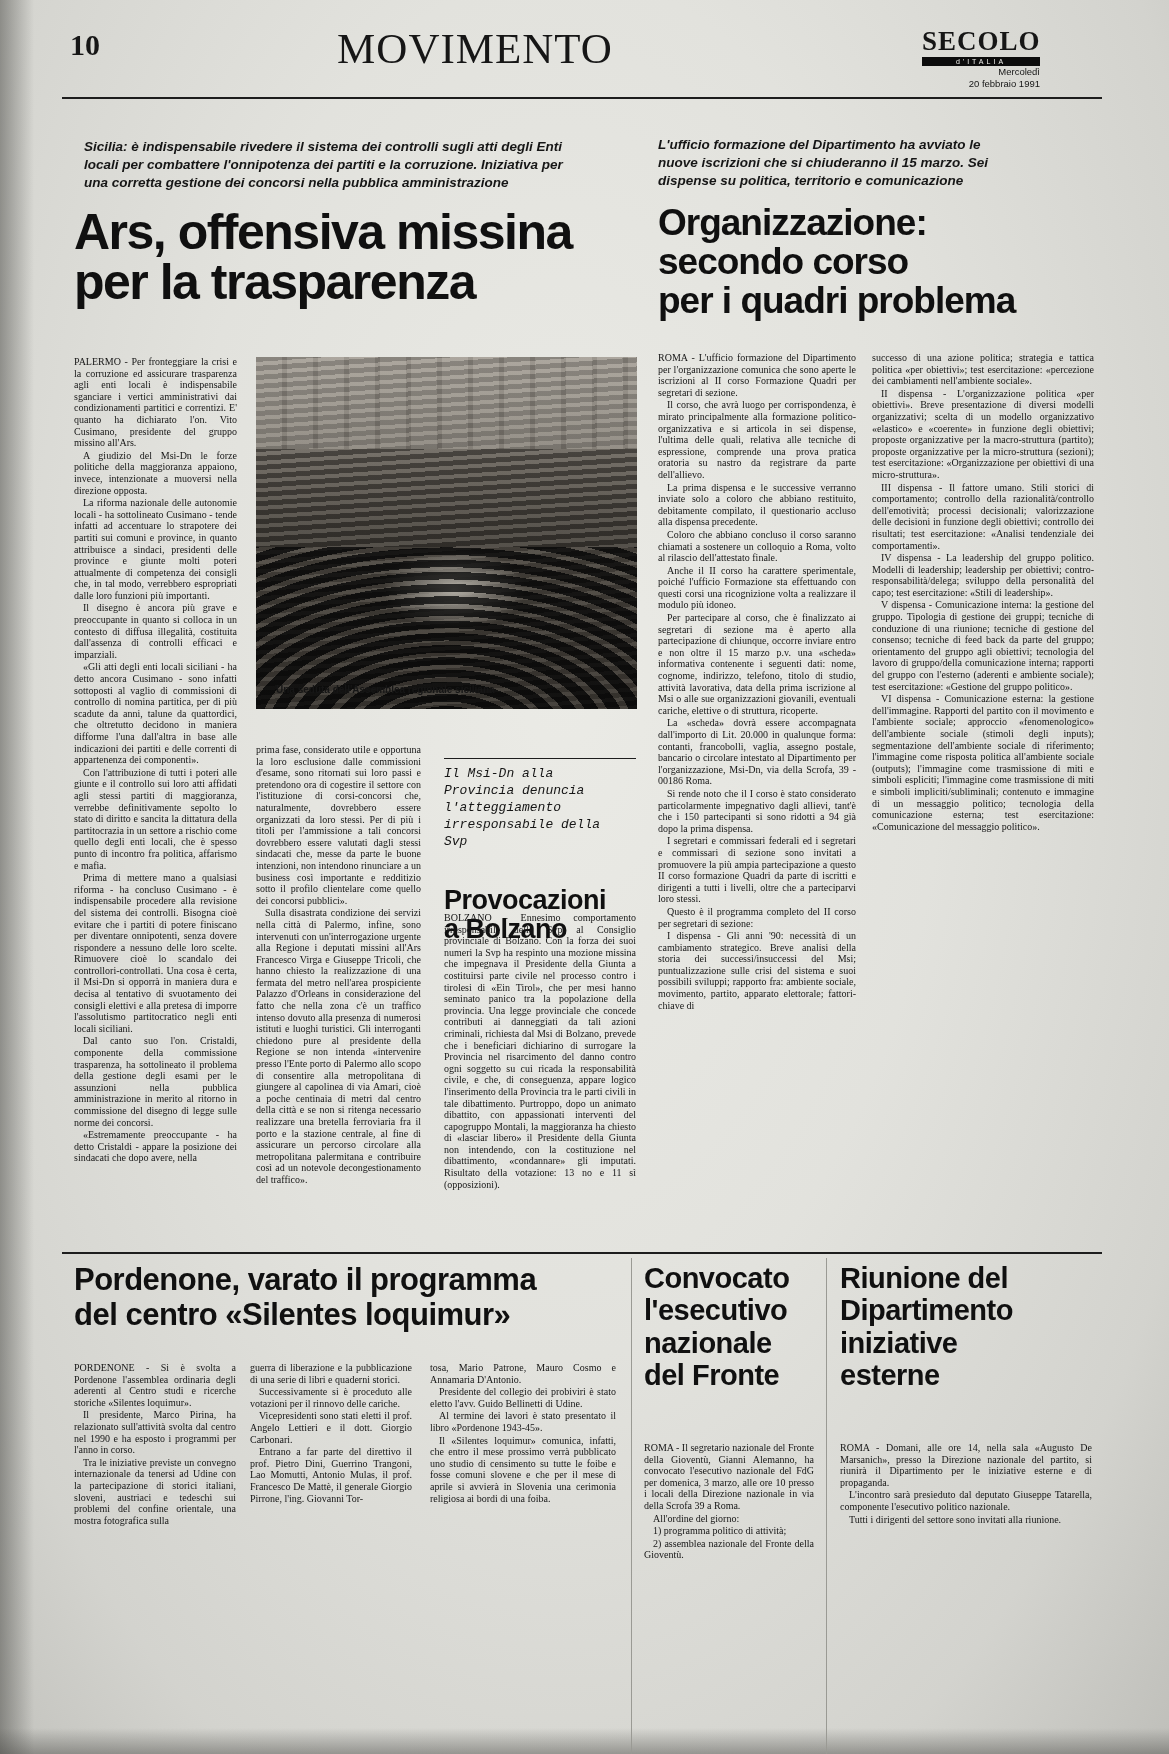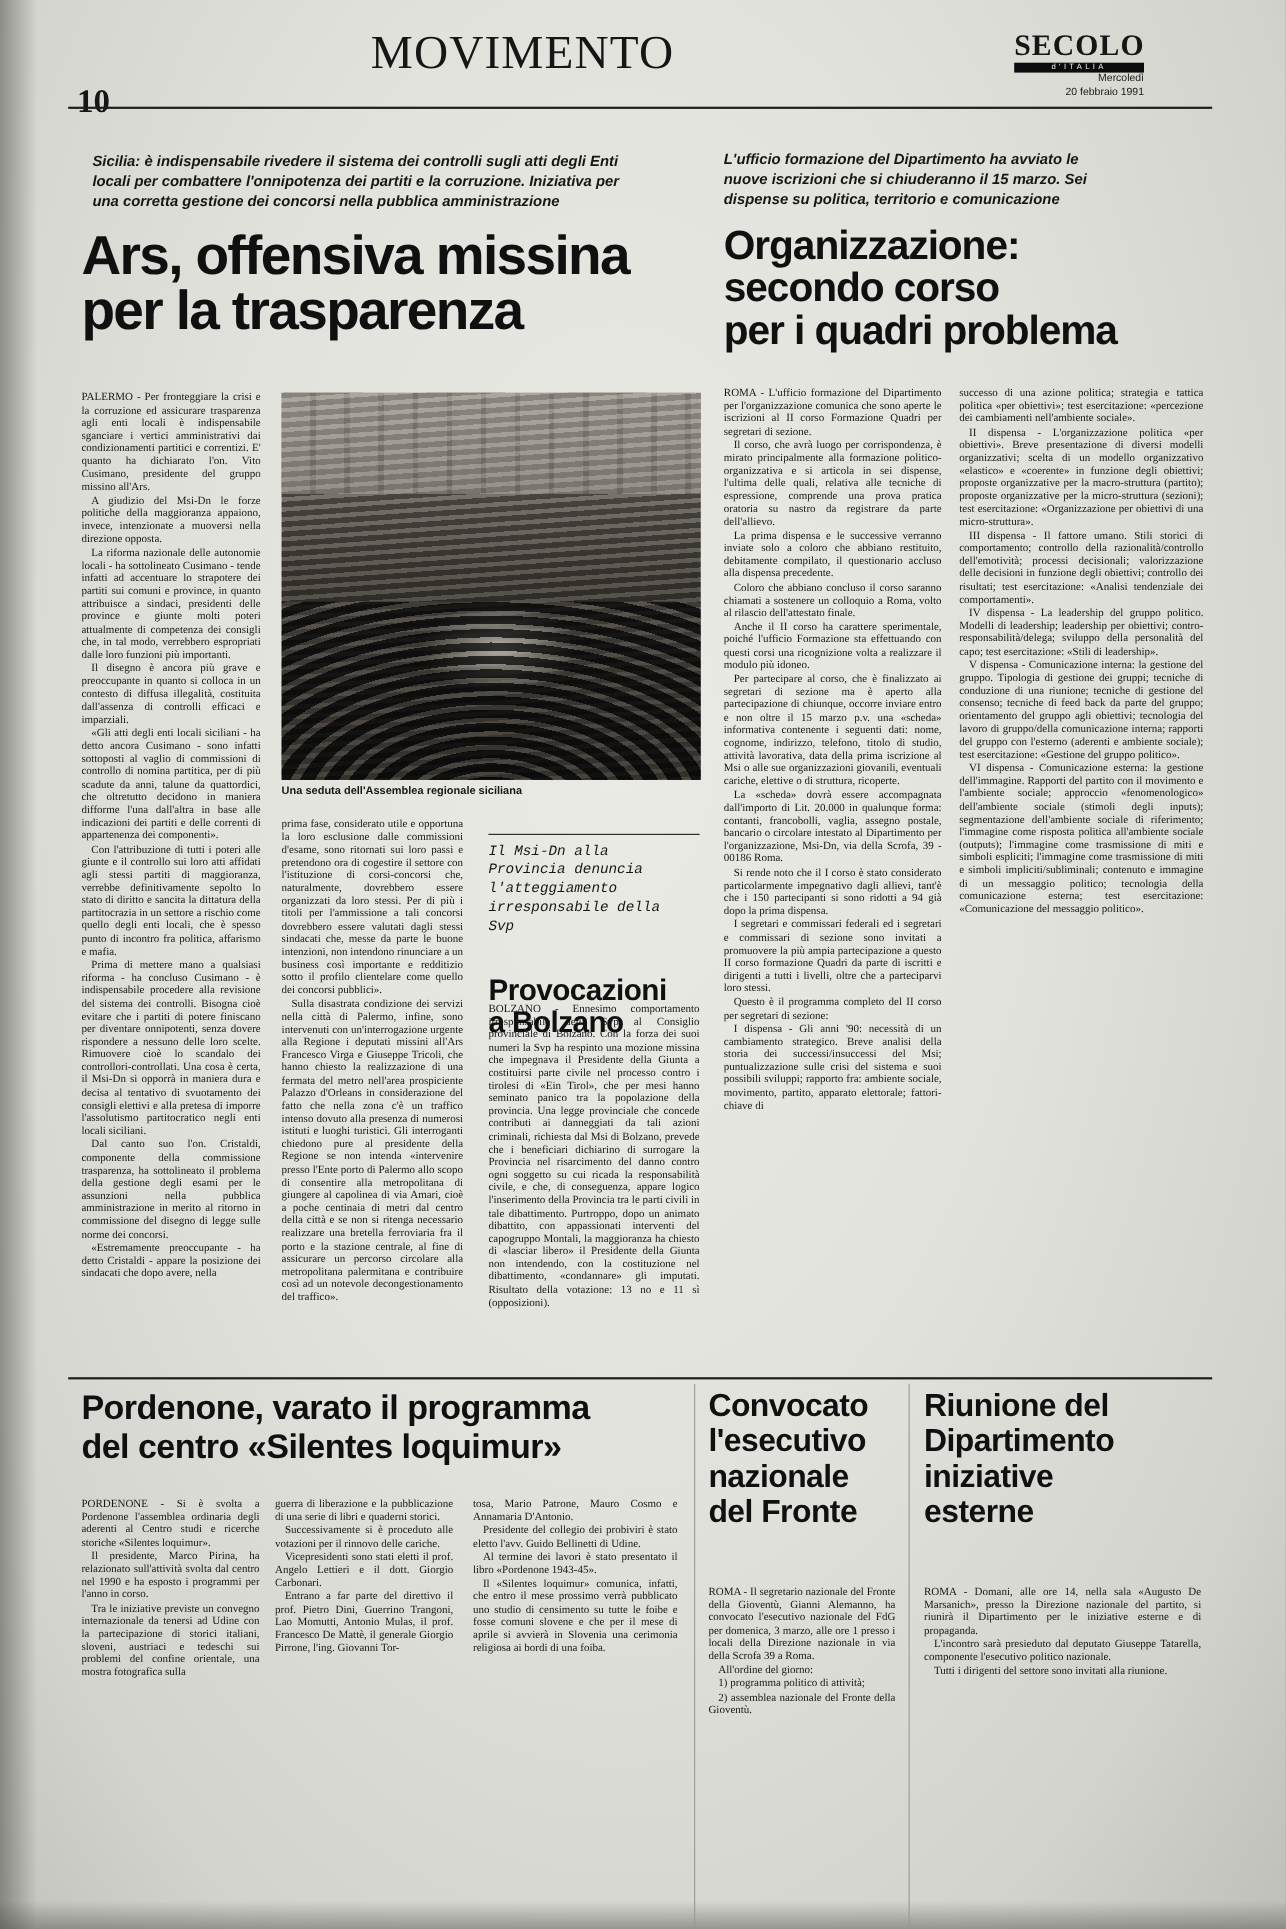--- a/index.html
+++ b/index.html
@@ -69,21 +69,21 @@
       rgba(8,8,8,.8) 0 13px, rgba(96,90,82,.35) 13px 21px); }
 </style>
 </head>
 <body>
 
 <div class="page">
 
   <div class="abs edge-left"></div>
   <div class="abs edge-bottom"></div>
 
-  <div class="abs page-num" style="left:70px; top:28px;margin-top:48px;">10</div>
+  <div class="abs page-num" style="left:70px; top:28px;">10</div>
   <div class="abs section-title" style="left:275px; top:24px; width:400px;">MOVIMENTO</div>
 
   <div class="abs" style="left:922px; top:26px;">
     <div class="brand">SECOLO</div>
     <div class="brand-banner">d'ITALIA</div>
     <div class="dateline">Mercoledì</div>
     <div class="dateline">20 febbraio 1991</div>
   </div>
 
   <div class="abs rule" style="left:62px; top:97px; width:1040px; height:2px;"></div>
@@ -101,21 +101,21 @@
       <p>La riforma nazionale delle autonomie locali - ha sottolineato Cusimano - tende infatti ad accentuare lo strapotere dei partiti sui comuni e province, in quanto attribuisce a sindaci, presidenti delle province e giunte molti poteri attualmente di competenza dei consigli che, in tal modo, verrebbero espropriati dalle loro funzioni più importanti.</p>
       <p>Il disegno è ancora più grave e preoccupante in quanto si colloca in un contesto di diffusa illegalità, costituita dall'assenza di controlli efficaci e imparziali.</p>
       <p>«Gli atti degli enti locali siciliani - ha detto ancora Cusimano - sono infatti sottoposti al vaglio di commissioni di controllo di nomina partitica, per di più scadute da anni, talune da quattordici, che oltretutto decidono in maniera difforme l'una dall'altra in base alle indicazioni dei partiti e delle correnti di appartenenza dei componenti».</p>
       <p>Con l'attribuzione di tutti i poteri alle giunte e il controllo sui loro atti affidati agli stessi partiti di maggioranza, verrebbe definitivamente sepolto lo stato di diritto e sancita la dittatura della partitocrazia in un settore a rischio come quello degli enti locali, che è spesso punto di incontro fra politica, affarismo e mafia.</p>
       <p>Prima di mettere mano a qualsiasi riforma - ha concluso Cusimano - è indispensabile procedere alla revisione del sistema dei controlli. Bisogna cioè evitare che i partiti di potere finiscano per diventare onnipotenti, senza dovere rispondere a nessuno delle loro scelte. Rimuovere cioè lo scandalo dei controllori-controllati. Una cosa è certa, il Msi-Dn si opporrà in maniera dura e decisa al tentativo di svuotamento dei consigli elettivi e alla pretesa di imporre l'assolutismo partitocratico negli enti locali siciliani.</p>
       <p>Dal canto suo l'on. Cristaldi, componente della commissione trasparenza, ha sottolineato il problema della gestione degli esami per le assunzioni nella pubblica amministrazione in merito al ritorno in commissione del disegno di legge sulle norme dei concorsi.</p>
       <p>«Estremamente preoccupante - ha detto Cristaldi - appare la posizione dei sindacati che dopo avere, nella</p>
     </div>
 
   <div class="abs photo" style="left:256px; top:357px; width:381px; height:352px;"></div>
-  <div class="abs caption" style="left:256px; top:714px; width:381px;">Una seduta dell'Assemblea regionale siciliana</div>
+  <div class="abs caption" style="left:256px; top:684px; width:381px;padding-left:20px;">Una seduta dell'Assemblea regionale siciliana</div>
 
   <div class="abs body-col" style="left:256px; top:744px; width:165px; height:500px;">
       <p>prima fase, considerato utile e opportuna la loro esclusione dalle commissioni d'esame, sono ritornati sui loro passi e pretendono ora di cogestire il settore con l'istituzione di corsi-concorsi che, naturalmente, dovrebbero essere organizzati da loro stessi. Per di più i titoli per l'ammissione a tali concorsi dovrebbero essere valutati dagli stessi sindacati che, messe da parte le buone intenzioni, non intendono rinunciare a un business così importante e redditizio sotto il profilo clientelare come quello dei concorsi pubblici».</p>
       <p>Sulla disastrata condizione dei servizi nella città di Palermo, infine, sono intervenuti con un'interrogazione urgente alla Regione i deputati missini all'Ars Francesco Virga e Giuseppe Tricoli, che hanno chiesto la realizzazione di una fermata del metro nell'area prospiciente Palazzo d'Orleans in considerazione del fatto che nella zona c'è un traffico intenso dovuto alla presenza di numerosi istituti e luoghi turistici. Gli interroganti chiedono pure al presidente della Regione se non intenda «intervenire presso l'Ente porto di Palermo allo scopo di consentire alla metropolitana di giungere al capolinea di via Amari, cioè a poche centinaia di metri dal centro della città e se non si ritenga necessario realizzare una bretella ferroviaria fra il porto e la stazione centrale, al fine di assicurare un percorso circolare alla metropolitana palermitana e contribuire così ad un notevole decongestionamento del traffico».</p>
     </div>
 
   <div class="abs rule" style="left:444px; top:758px; width:192px; height:1px;"></div>
   <div class="abs kicker" style="left:444px; top:766px; width:186px;">Il Msi-Dn alla Provincia denuncia l'atteggiamento irresponsabile della Svp</div>
   <div class="abs hl hl-md" style="left:444px; top:838px; width:192px;">
     <div>Provocazioni</div>
@@ -177,21 +177,21 @@
       <p>Presidente del collegio dei probiviri è stato eletto l'avv. Guido Bellinetti di Udine.</p>
       <p>Al termine dei lavori è stato presentato il libro «Pordenone 1943-45».</p>
       <p>Il «Silentes loquimur» comunica, infatti, che entro il mese prossimo verrà pubblicato uno studio di censimento su tutte le foibe e fosse comuni slovene e che per il mese di aprile si avvierà in Slovenia una cerimonia religiosa ai bordi di una foiba.</p>
     </div>
 
   <div class="abs rule-light" style="left:631px; top:1258px; width:1px; height:496px;"></div>
   <div class="abs rule-light" style="left:826px; top:1258px; width:1px; height:496px;"></div>
 
   <div class="abs hl hl-sm" style="left:644px; top:1262px; width:172px;">Convocato l'esecutivo nazionale del Fronte</div>
   <div class="abs body-col" style="left:644px; top:1442px; width:170px; height:312px;">
-      <p>ROMA - Il segretario nazionale del Fronte della Gioventù, Gianni Alemanno, ha convocato l'esecutivo nazionale del FdG per domenica, 3 marzo, alle ore 1 presso i locali della Direzione nazionale in via della Scrofa 39 a Roma.</p>
+      <p>ROMA - Il segretario nazionale del Fronte della Gioventù, Gianni Alemanno, ha convocato l'esecutivo nazionale del FdG per domenica, 3 marzo, alle ore 10 presso i locali della Direzione nazionale in via della Scrofa 39 a Roma.</p>
       <p>All'ordine del giorno:</p>
       <p>1) programma politico di attività;</p>
       <p>2) assemblea nazionale del Fronte della Gioventù.</p>
     </div>
 
   <div class="abs hl hl-sm" style="left:840px; top:1262px; width:212px;">Riunione del Dipartimento iniziative esterne</div>
   <div class="abs body-col" style="left:840px; top:1442px; width:252px; height:312px;">
       <p>ROMA - Domani, alle ore 14, nella sala «Augusto De Marsanich», presso la Direzione nazionale del partito, si riunirà il Dipartimento per le iniziative esterne e di propaganda.</p>
       <p>L'incontro sarà presieduto dal deputato Giuseppe Tatarella, componente l'esecutivo politico nazionale.</p>
       <p>Tutti i dirigenti del settore sono invitati alla riunione.</p>

